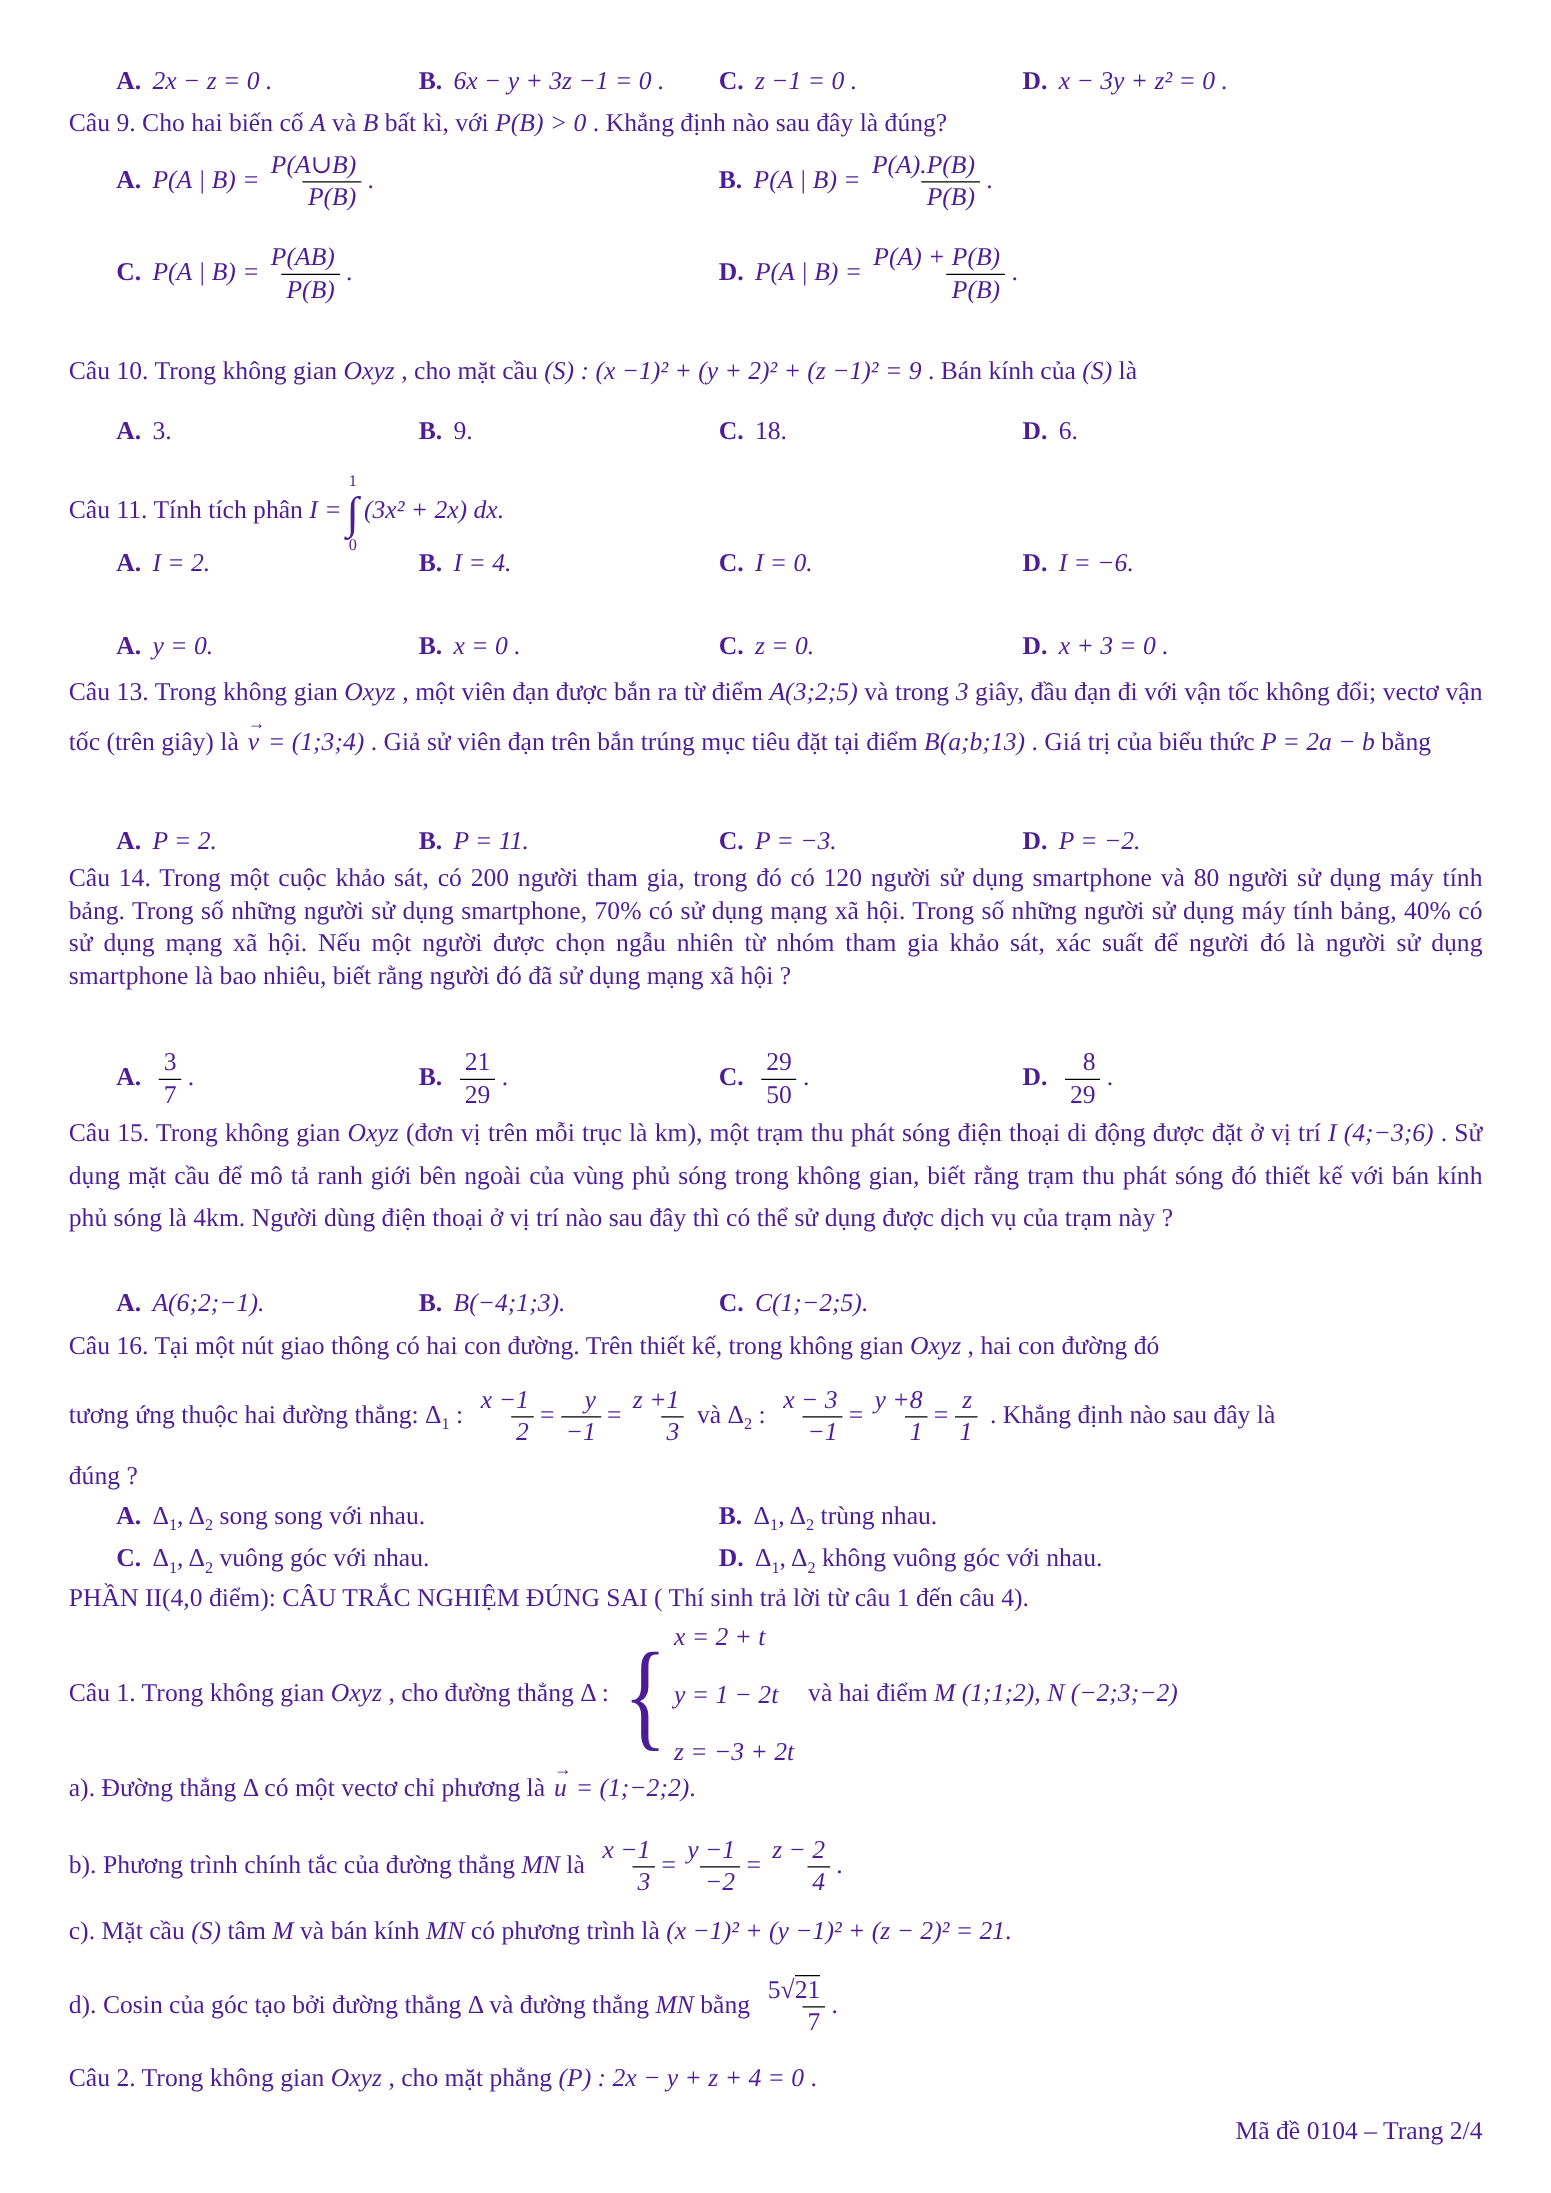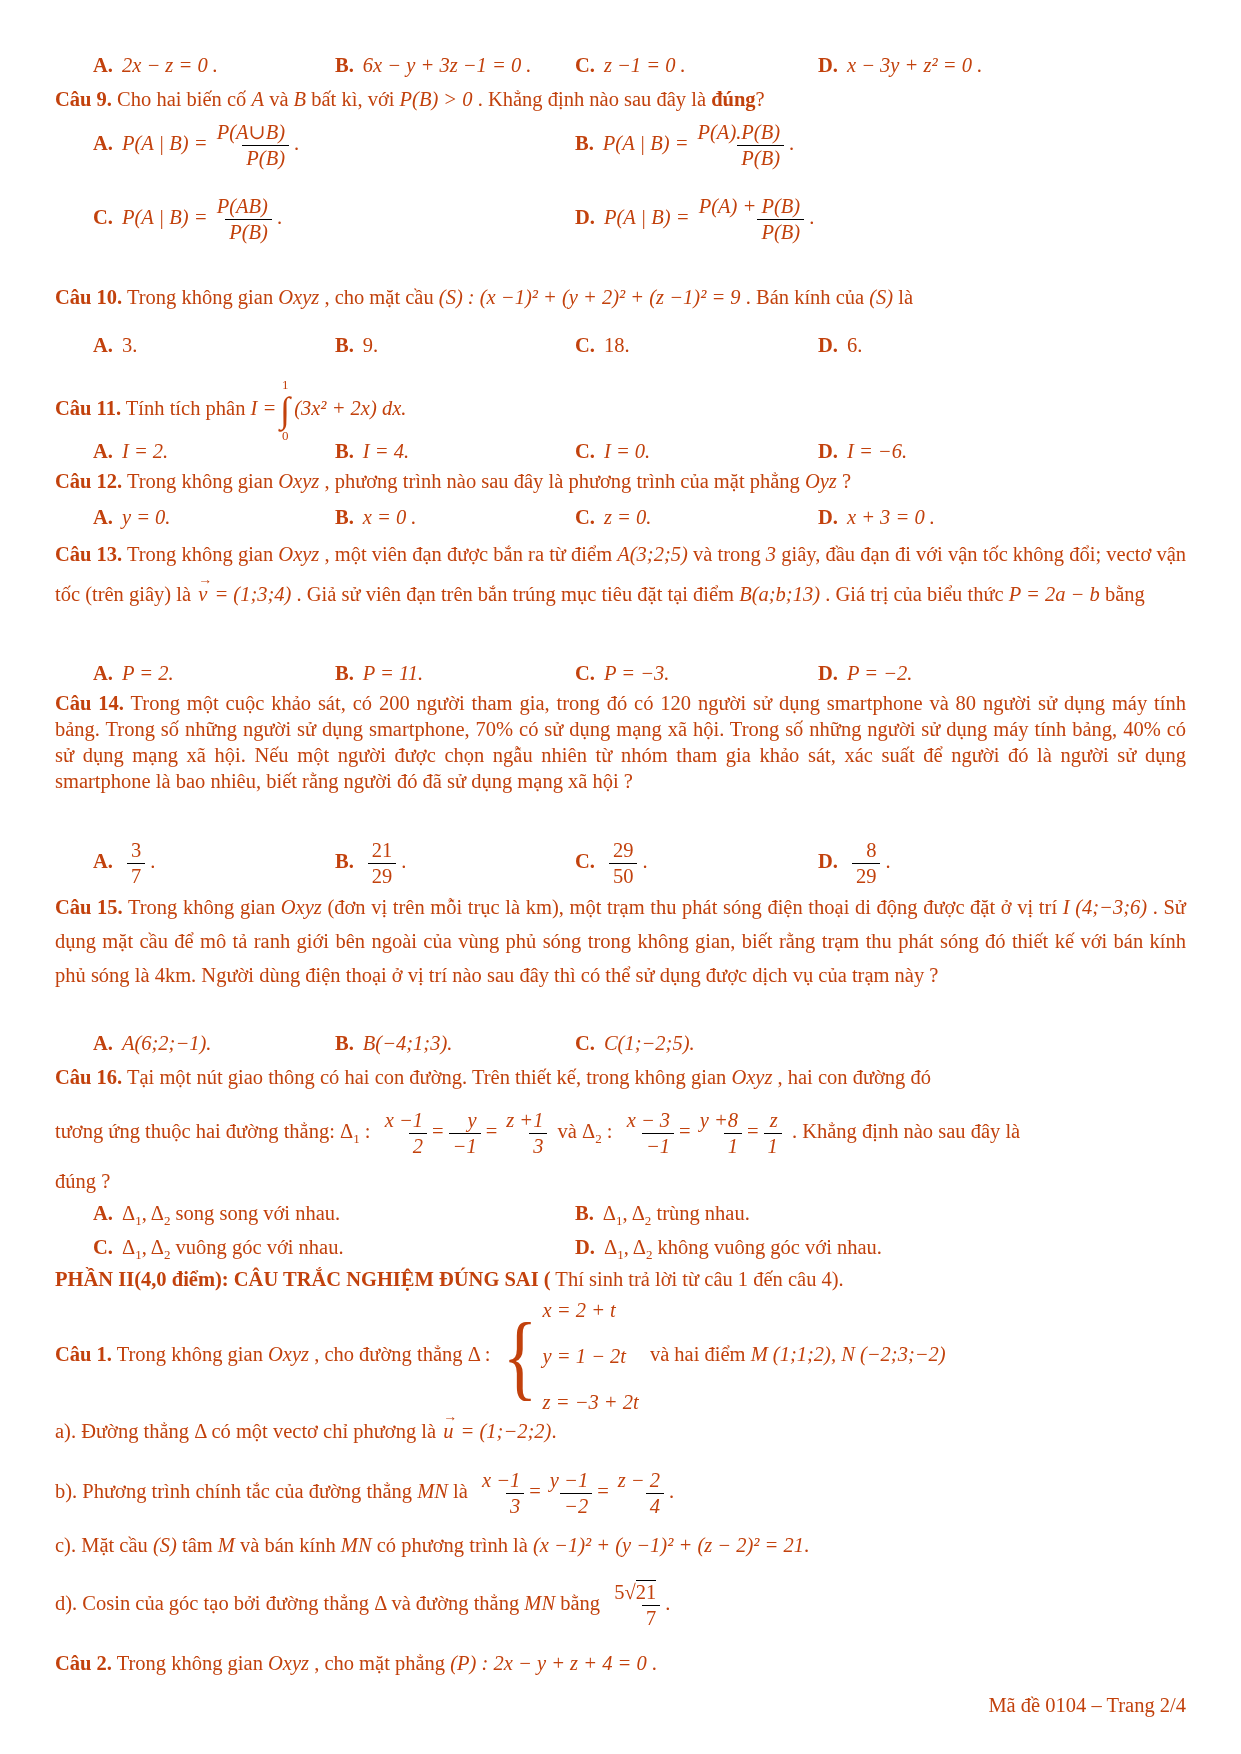--- a/index.html
+++ b/index.html
@@ -1,23 +1,23 @@
 <!DOCTYPE html>
 <html><head>
 <meta charset="utf-8">
 <style>
   * { margin:0; padding:0; box-sizing:border-box; }
   html,body { background:#ffffff; }
   .page {
-    position:relative; width:1241px; height:1754px; background:#fff; color:#c2410c;
+    position:relative; width:1241px; height:1754px; background:#fff; color:#4c1d95;
     font-family:"Liberation Serif","DejaVu Serif",serif; font-size:20.5px; line-height:26px;
     overflow:hidden;
   }
   .abs { position:absolute; left:55px; right:55px; }
-  .b { font-weight:bold; }
+  .b { font-weight:normal; }
   .m { font-style:italic; }
   .jus { text-align:justify; }
   .nowrap { white-space:nowrap; }
   .lh40 { line-height:40px; }
   .lh34 { line-height:34px; }
   .optrow4 { display:grid; grid-template-columns:242px 240px 243px 1fr; padding-left:38px; }
   .optrow2 { display:grid; grid-template-columns:482px 1fr; padding-left:38px; }
   .ol { font-weight:bold; margin-right:9px; }
   .frac { display:inline-flex; flex-direction:column; align-items:flex-end; vertical-align:middle; margin:0 5px; line-height:25px; }
   .frac .den { border-top:1.4px solid #000; }
@@ -89,23 +89,20 @@
         <span class="lim">0</span>
       </span><span class="m">(3x² + 2x) dx.</span>
   </div>
   <div class="abs optrow4" style="top:438px">
     <span><span class="ol">A.</span><span class="m">I = 2.</span></span>
     <span><span class="ol">B.</span><span class="m">I = 4.</span></span>
     <span><span class="ol">C.</span><span class="m">I = 0.</span></span>
     <span><span class="ol">D.</span><span class="m">I = −6.</span></span>
   </div>
 
-  <div class="abs" style="top:468px">
-    <span class="b">Câu 12.</span><span> Trong không gian </span><span class="m">Oxyz</span><span> , phương trình nào sau đây là phương trình của mặt phẳng </span><span class="m">Oyz</span><span> ?</span>
-  </div>
   <div class="abs optrow4" style="top:504px">
     <span><span class="ol">A.</span><span class="m">y = 0.</span></span>
     <span><span class="ol">B.</span><span class="m">x = 0 .</span></span>
     <span><span class="ol">C.</span><span class="m">z = 0.</span></span>
     <span><span class="ol">D.</span><span class="m">x + 3 = 0 .</span></span>
   </div>
 
   <div class="abs jus lh40" style="top:534px">
     <span class="b">Câu 13.</span><span> Trong không gian </span><span class="m">Oxyz</span><span> , một viên đạn được bắn ra từ điểm </span><span class="m">A(3;2;5)</span><span> và trong </span><span class="m">3</span><span> giây, đầu đạn đi với vận tốc không đổi; vectơ vận tốc (trên giây) là </span><span class="vec"><span>v</span><span class="arr">→</span></span><span class="m"> = (1;3;4)</span><span> . Giả sử viên đạn trên bắn trúng mục tiêu đặt tại điểm </span><span class="m">B(a;b;13)</span><span> . Giá trị của biểu thức </span><span class="m">P = 2a − b</span><span> bằng</span>
   </div>

